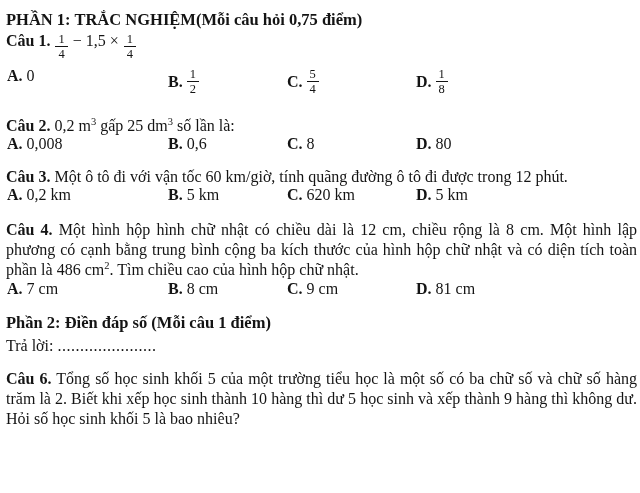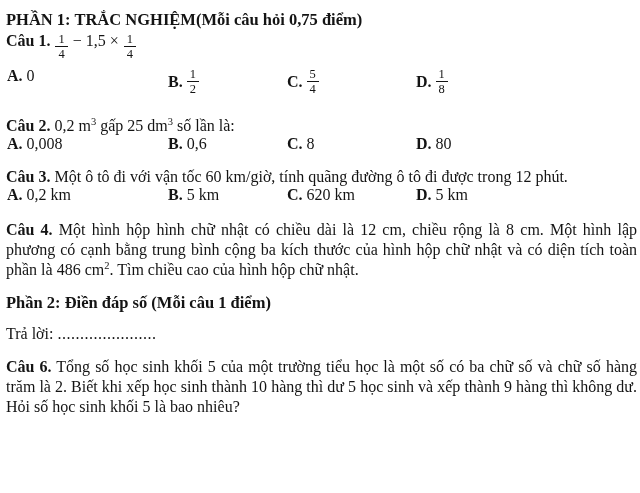--- a/index.html
+++ b/index.html
@@ -35,21 +35,21 @@
 
   
   .opts { position:relative; height:20px; }
   .opts .opt { position:absolute; top:0; white-space:nowrap; }
   .opts .opt .b { margin-right:4px; }
   .opts .c1 { left:1px; } .opts .c2 { left:162px; }
   .opts .c3 { left:281px; } .opts .c4 { left:410px; }
   .opts-frac { height:34px; margin-top:1px; }
   .opts-frac .opt { display:inline-flex; align-items:center; }
 
-  .answer { margin-top:12px; }
+  .answer { margin-top:4px; }
   .dots { letter-spacing:.5px; }
 
   .mt0{margin-top:16px} .mt12{margin-top:12px} .mt13{margin-top:13px}
   .mt14{margin-top:14px}
 </style>
 </head>
 <body>
 
 <div class="page">
 
@@ -121,20 +121,26 @@
     <span class="opt c2"><span class="b">B.</span><span>5 km</span></span>
     <span class="opt c3"><span class="b">C.</span><span>620 km</span></span>
     <span class="opt c4"><span class="b">D.</span><span>5 km</span></span>
   </div>
 
   <div class="para mt14">
     <span class="b">Câu 4.</span>
     <span>Một hình hộp hình chữ nhật có chiều dài là 12 cm, chiều rộng là 8 cm. Một hình lập phương có cạnh bằng trung bình cộng ba kích thước của hình hộp chữ nhật và có diện tích toàn phần là 486 cm</span><sup>2</sup><span>. Tìm chiều cao của hình hộp chữ nhật.</span>
   </div>
 
+  <div class="opts">
+    <span class="opt c1"><span class="b">A.</span><span>7 cm</span></span>
+    <span class="opt c2"><span class="b">B.</span><span>8 cm</span></span>
+    <span class="opt c3"><span class="b">C.</span><span>9 cm</span></span>
+    <span class="opt c4"><span class="b">D.</span><span>81 cm</span></span>
+  </div>
 
   <div class="heading mt13">Phần 2: Điền đáp số (Mỗi câu 1 điểm)</div>
 
   <div class="answer">
     <span>Trả lời:</span>
     <span class="dots">......................</span>
   </div>
 
   <div class="para mt14">
     <span class="b">Câu 6.</span>

